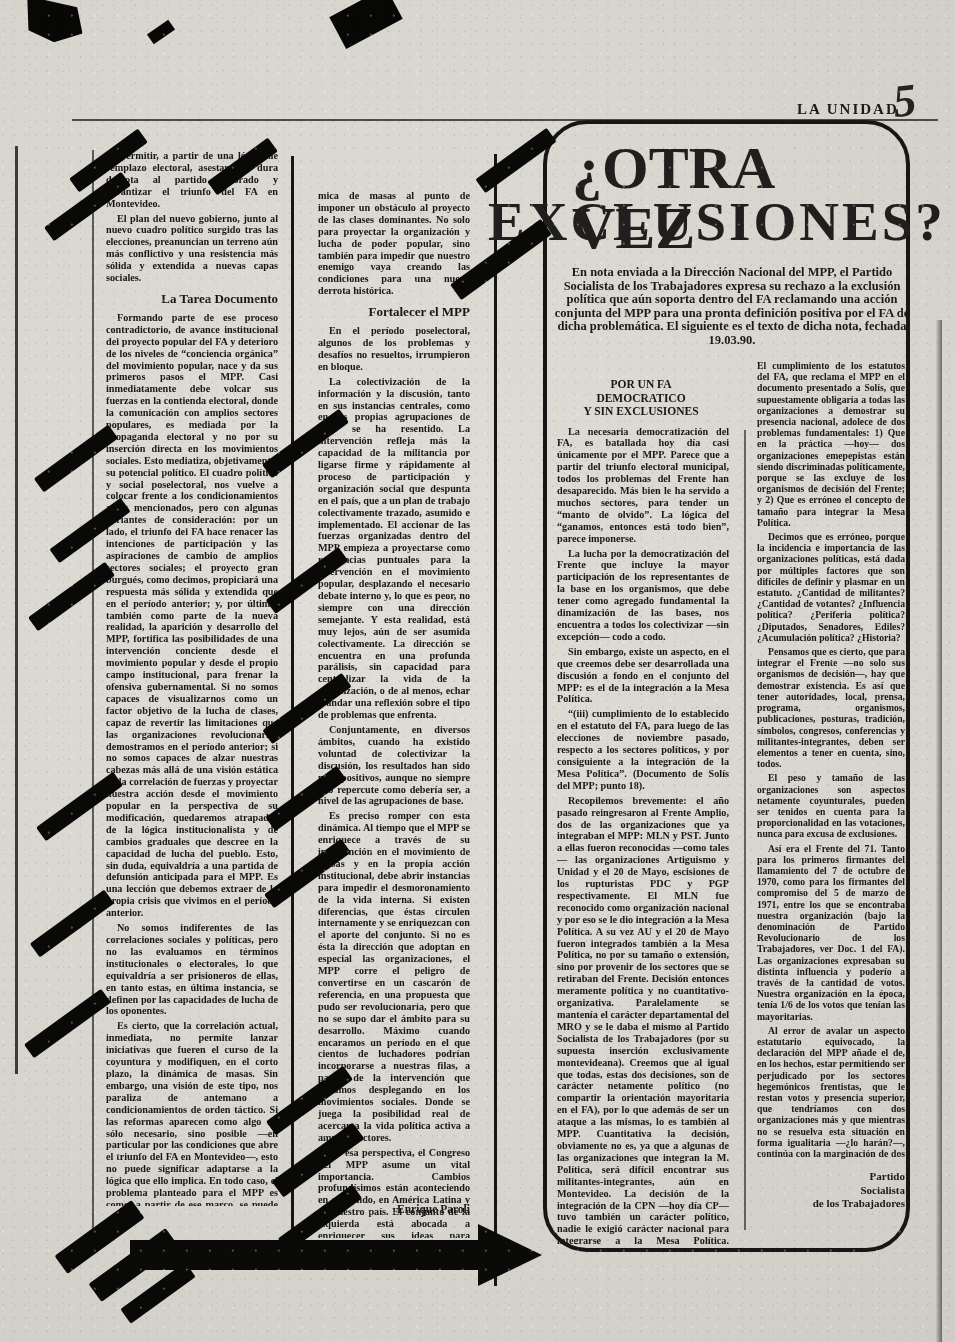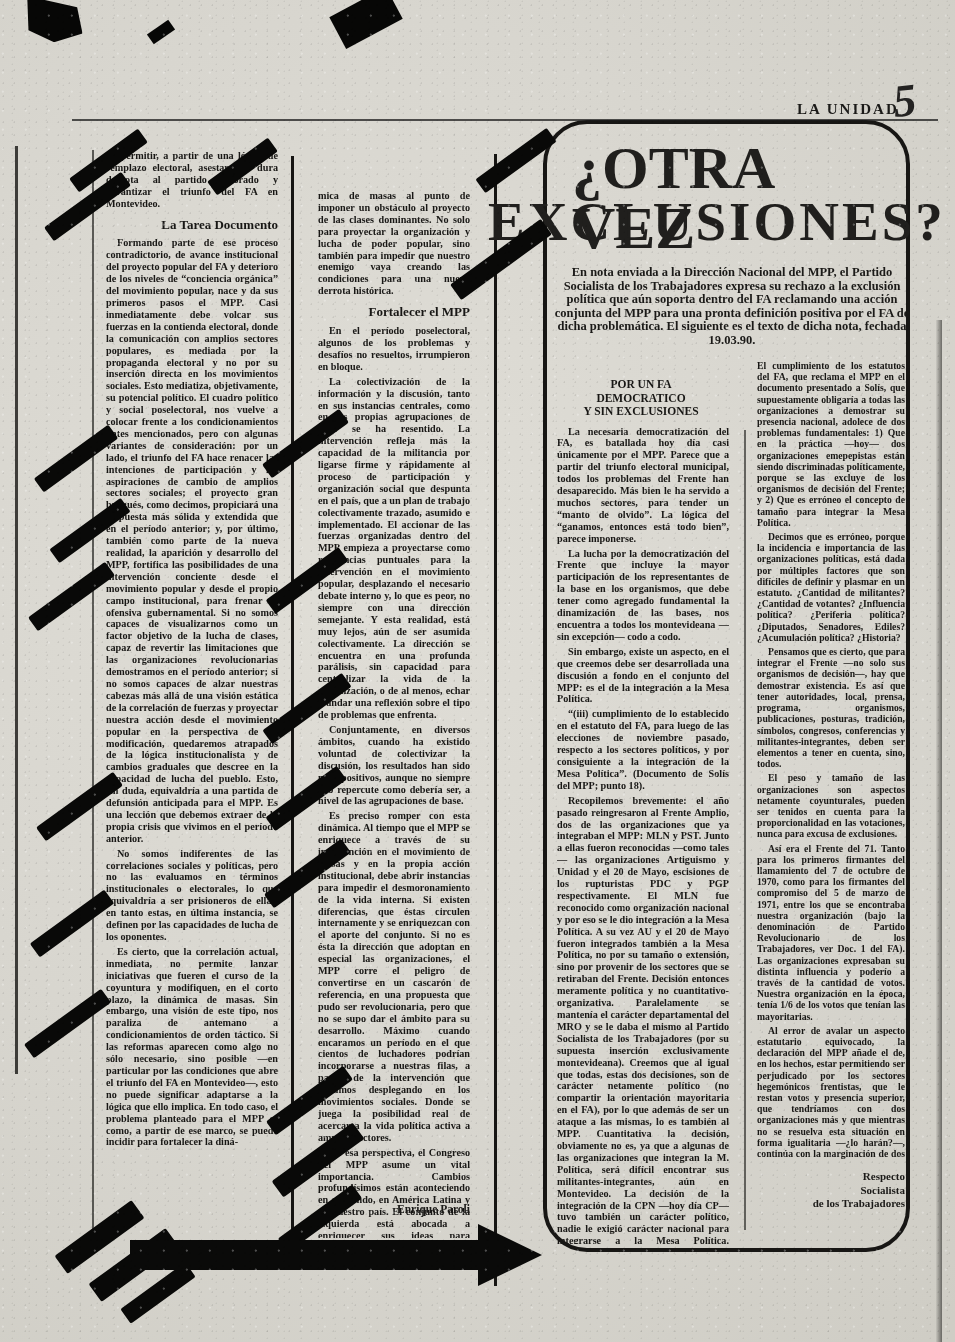--- a/index.html
+++ b/index.html
@@ -66,20 +66,21 @@
 
   <div class="vrule" style="left:15px;top:146px;width:3px;height:928px;opacity:.8;"></div>
   <div class="vrule" style="left:92px;top:150px;width:2px;height:1100px;opacity:.65;"></div>
   <div class="vrule" style="left:291px;top:156px;width:2.5px;height:1090px;"></div>
   <div class="vrule" style="left:494px;top:154px;width:3px;height:1132px;"></div>
   <div class="vrule" style="left:744px;top:430px;width:1.5px;height:800px;opacity:.6;"></div>
   <div class="edge-streak"></div>
 
   <section class="col col1">
     <p class="noindent">de permitir, a partir de una lógica de remplazo electoral, asestar una dura derrota al partido colorado y garantizar el triunfo del FA en Montevideo.</p>
+    <p>El plan del nuevo gobierno, junto al nuevo cuadro político surgido tras las elecciones, preanuncian un terreno aún más conflictivo y una resistencia más sólida y extendida a nuevas capas sociales.</p>
     <span class="sect-head">La Tarea Documento</span>
     <p>Formando parte de ese proceso contradictorio, de avance institucional del proyecto popular del FA y deterioro de los niveles de “conciencia orgánica” del movimiento popular, nace y da sus primeros pasos el MPP. Casi inmediatamente debe volcar sus fuerzas en la contienda electoral, donde la comunicación con amplios sectores populares, es mediada por la propaganda electoral y no por su inserción directa en los movimientos sociales. Esto mediatiza, objetivamente, su potencial político. El cuadro político y social poselectoral, nos vuelve a colocar frente a los condicionamientos antes mencionados, pero con algunas variantes de consideración: por un lado, el triunfo del FA hace renacer las intenciones de participación y las aspiraciones de cambio de amplios sectores sociales; el proyecto gran burgués, como decimos, propiciará una respuesta más sólida y extendida que en el período anterior; y, por último, también como parte de la nueva realidad, la aparición y desarrollo del MPP, fortifica las posibilidades de una intervención conciente desde el movimiento popular y desde el propio campo institucional, para frenar la ofensiva gubernamental. Si no somos capaces de visualizarnos como un factor objetivo de la lucha de clases, capaz de revertir las limitaciones que las organizaciones revolucionarias demostramos en el período anterior; si no somos capaces de alzar nuestras cabezas más allá de una visión estática de la correlación de fuerzas y proyectar nuestra acción desde el movimiento popular en la perspectiva de su modificación, quedaremos atrapados de la lógica institucionalista y de cambios graduales que descree en la capacidad de lucha del pueblo. Esto, sin duda, equivaldría a una partida de defunsión anticipada para el MPP. Es una lección que debemos extraer de la propia crisis que vivimos en el período anterior.</p>
     <p>No somos indiferentes de las correlaciones sociales y políticas, pero no las evaluamos en términos institucionales o electorales, lo que equivaldría a ser prisioneros de ellas, en tanto estas, en última instancia, se definen por las capacidades de lucha de los oponentes.</p>
     <p>Es cierto, que la correlación actual, inmediata, no permite lanzar iniciativas que fueren el curso de la coyuntura y modifiquen, en el corto plazo, la dinámica de masas. Sin embargo, una visión de este tipo, nos paraliza de antemano a condicionamientos de orden táctico. Si las reformas aparecen como algo no sólo necesario, sino posible —en particular por las condiciones que abre el triunfo del FA en Montevideo—, esto no puede significar adaptarse a la lógica que ello implica. En todo caso, el problema planteado para el MPP es como, a partir de ese marco, se puede incidir para fortalecer la diná-</p>
   </section>
 
   <section class="col col2">
     <p class="noindent">mica de masas al punto de imponer un obstáculo al proyecto de las clases dominantes. No solo para proyectar la organización y lucha de poder popular, sino también para impedir que nuestro enemigo vaya creando las condiciones para una nueva derrota histórica.</p>
     <span class="sect-head">Fortalecer el MPP</span>
     <p>En el período poselectoral, algunos de los problemas y desafíos no resueltos, irrumpieron en bloque.</p>
@@ -95,38 +96,38 @@
   <div class="hl2">EXCLUSIONES?</div>
   <p class="intro">En nota enviada a la Dirección Nacional del MPP, el Partido Socialista de los Trabajadores expresa su rechazo a la exclusión política que aún soporta dentro del FA reclamando una acción conjunta del MPP para una pronta definición positiva por el FA de dicha problemática. El siguiente es el texto de dicha nota, fechada 19.03.90.</p>
 
   <section class="col col3">
     <span class="subhead">
       <span>POR UN FA</span>
       <span>DEMOCRATICO</span>
       <span>Y SIN EXCLUSIONES</span>
     </span>
     <p>La necesaria democratización del FA, es batallada hoy día casi únicamente por el MPP. Parece que a partir del triunfo electoral municipal, todos los problemas del Frente han desaparecido. Más bien le ha servido a muchos sectores, para tender un “manto de olvido”. La lógica del “ganamos, entonces está todo bien”, parece imponerse.</p>
-    <p>La lucha por la democratización del Frente que incluye la mayor participación de los representantes de la base en los organismos, que debe tener como agregado fundamental la dinamización de las bases, nos encuentra a todos los montevideana —sin excepción— codo a codo.</p>
+    <p>La lucha por la democratización del Frente que incluye la mayor participación de los representantes de la base en los organismos, que debe tener como agregado fundamental la dinamización de las bases, nos encuentra a todos los colectivizar —sin excepción— codo a codo.</p>
     <p>Sin embargo, existe un aspecto, en el que creemos debe ser desarrollada una discusión a fondo en el conjunto del MPP: es el de la integración a la Mesa Política.</p>
     <p>“(iii) cumplimiento de lo establecido en el estatuto del FA, para luego de las elecciones de noviembre pasado, respecto a los sectores políticos, y por consiguiente a la integración de la Mesa Política”. (Documento de Solís del MPP; punto 18).</p>
     <p>Recopilemos brevemente: el año pasado reingresaron al Frente Amplio, dos de las organizaciones que ya integraban el MPP: MLN y PST. Junto a ellas fueron reconocidas —como tales— las organizaciones Artiguismo y Unidad y el 20 de Mayo, escisiones de los rupturistas PDC y PGP respectivamente. El MLN fue reconocido como organización nacional y por eso se le dio integración a la Mesa Política. A su vez AU y el 20 de Mayo fueron integrados también a la Mesa Política, no por su tamaño o extensión, sino por provenir de los sectores que se retiraban del Frente. Decisión entonces meramente política y no cuantitativo-organizativa. Paralelamente se mantenía el carácter departamental del MRO y se le daba el mismo al Partido Socialista de los Trabajadores (por su supuesta inserción exclusivamente montevideana). Creemos que al igual que todas, estas dos decisiones, son de carácter netamente político (no compartir la orientación mayoritaria en el FA), por lo que además de ser un ataque a las mismas, lo es también al MPP. Cuantitativa la decisión, obviamente no es, ya que a algunas de las organizaciones que integran la M. Política, será difícil encontrar sus militantes-integrantes, aún en Montevideo. La decisión de la integración de la CPN —hoy día CP— tuvo también un carácter político, nadie le exigió carácter nacional para integrarse a la Mesa Política. Alcanzaba con venir del Partido Nacional.</p>
   </section>
 
   <section class="col col4">
     <p class="noindent">El cumplimiento de los estatutos del FA, que reclama el MPP en el documento presentado a Solís, que supuestamente obligaría a todas las organizaciones a demostrar su presencia nacional, adolece de dos problemas fundamentales: 1) Que en la práctica —hoy— dos organizaciones emepepistas están siendo discriminadas políticamente, porque se las excluye de los organismos de decisión del Frente; y 2) Que es erróneo el concepto de tamaño para integrar la Mesa Política.</p>
     <p>Decimos que es erróneo, porque la incidencia e importancia de las organizaciones políticas, está dada por múltiples factores que son difíciles de definir y plasmar en un estatuto. ¿Cantidad de militantes? ¿Cantidad de votantes? ¿Influencia política? ¿Periferia política? ¿Diputados, Senadores, Ediles? ¿Acumulación política? ¿Historia?</p>
     <p>Pensamos que es cierto, que para integrar el Frente —no solo sus organismos de decisión—, hay que demostrar existencia. Es así que tener autoridades, local, prensa, programa, organismos, publicaciones, posturas, tradición, símbolos, congresos, conferencias y militantes-integrantes, deben ser elementos a tener en cuenta, sino, todos.</p>
     <p>El peso y tamaño de las organizaciones son aspectos netamente coyunturales, pueden ser tenidos en cuenta para la proporcionalidad en las votaciones, nunca para excusa de exclusiones.</p>
     <p>Así era el Frente del 71. Tanto para los primeros firmantes del llamamiento del 7 de octubre de 1970, como para los firmantes del compromiso del 5 de marzo de 1971, entre los que se encontraba nuestra organización (bajo la denominación de Partido Revolucionario de los Trabajadores, ver Doc. 1 del FA). Las organizaciones expresaban su distinta influencia y poderío a través de la cantidad de votos. Nuestra organización en la época, tenía 1/6 de los votos que tenían las mayoritarias.</p>
     <p>Al error de avalar un aspecto estatutario equivocado, la declaración del MPP añade el de, en los hechos, estar permitiendo ser perjudicado por los sectores hegemónicos frentistas, que le restan votos y presencia superior, que tendríamos con dos organizaciones más y que mientras no se resuelva esta situación en forma igualitaria —¿lo harán?—, continúa con la marginación de dos organizaciones emepepistas (MRO y PST).</p>
 
   </section>
 
   <div class="pst-sig">
-    <span>Respecto</span>
+    <span>Partido</span>
     <span>Socialista</span>
     <span>de los Trabajadores</span>
   </div>
 
   <div class="stripe" style="left:40px;top:198px;width:95px;"></div>
   <div class="stripe" style="left:66px;top:152px;width:85px;"></div>
   <div class="stripe" style="left:30px;top:450px;width:92px;"></div>
   <div class="stripe" style="left:46px;top:522px;width:88px;"></div>
   <div class="stripe" style="left:24px;top:588px;width:95px;"></div>
   <div class="stripe" style="left:32px;top:798px;width:95px;"></div>

